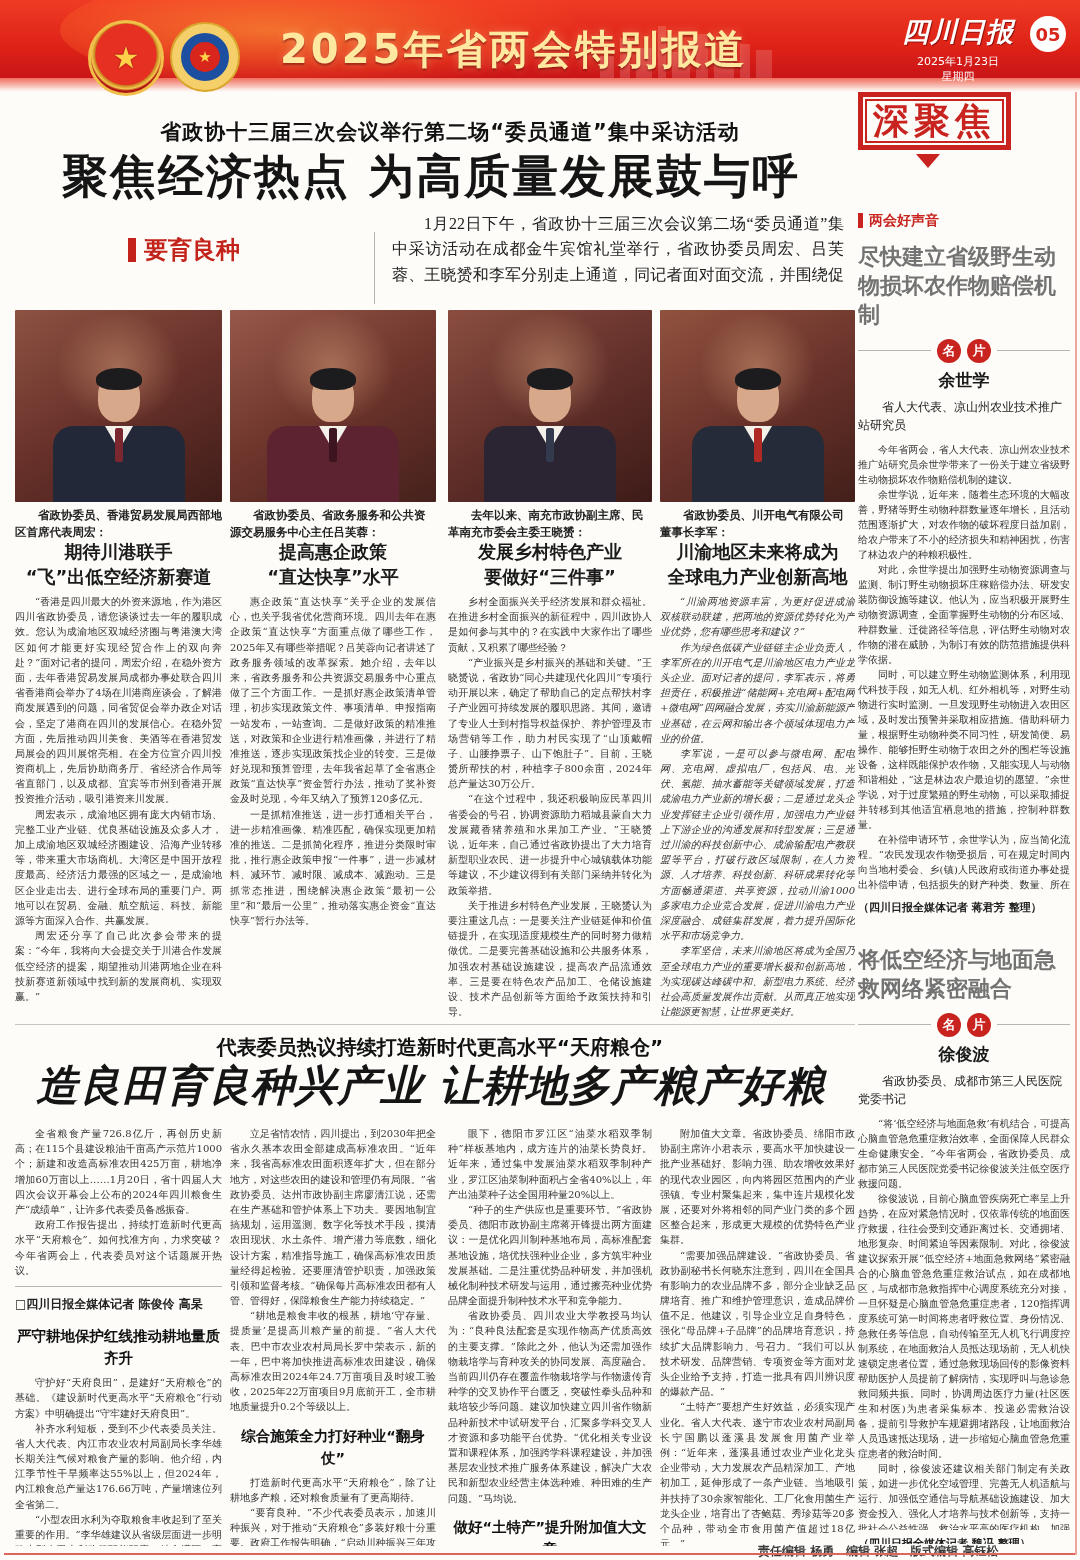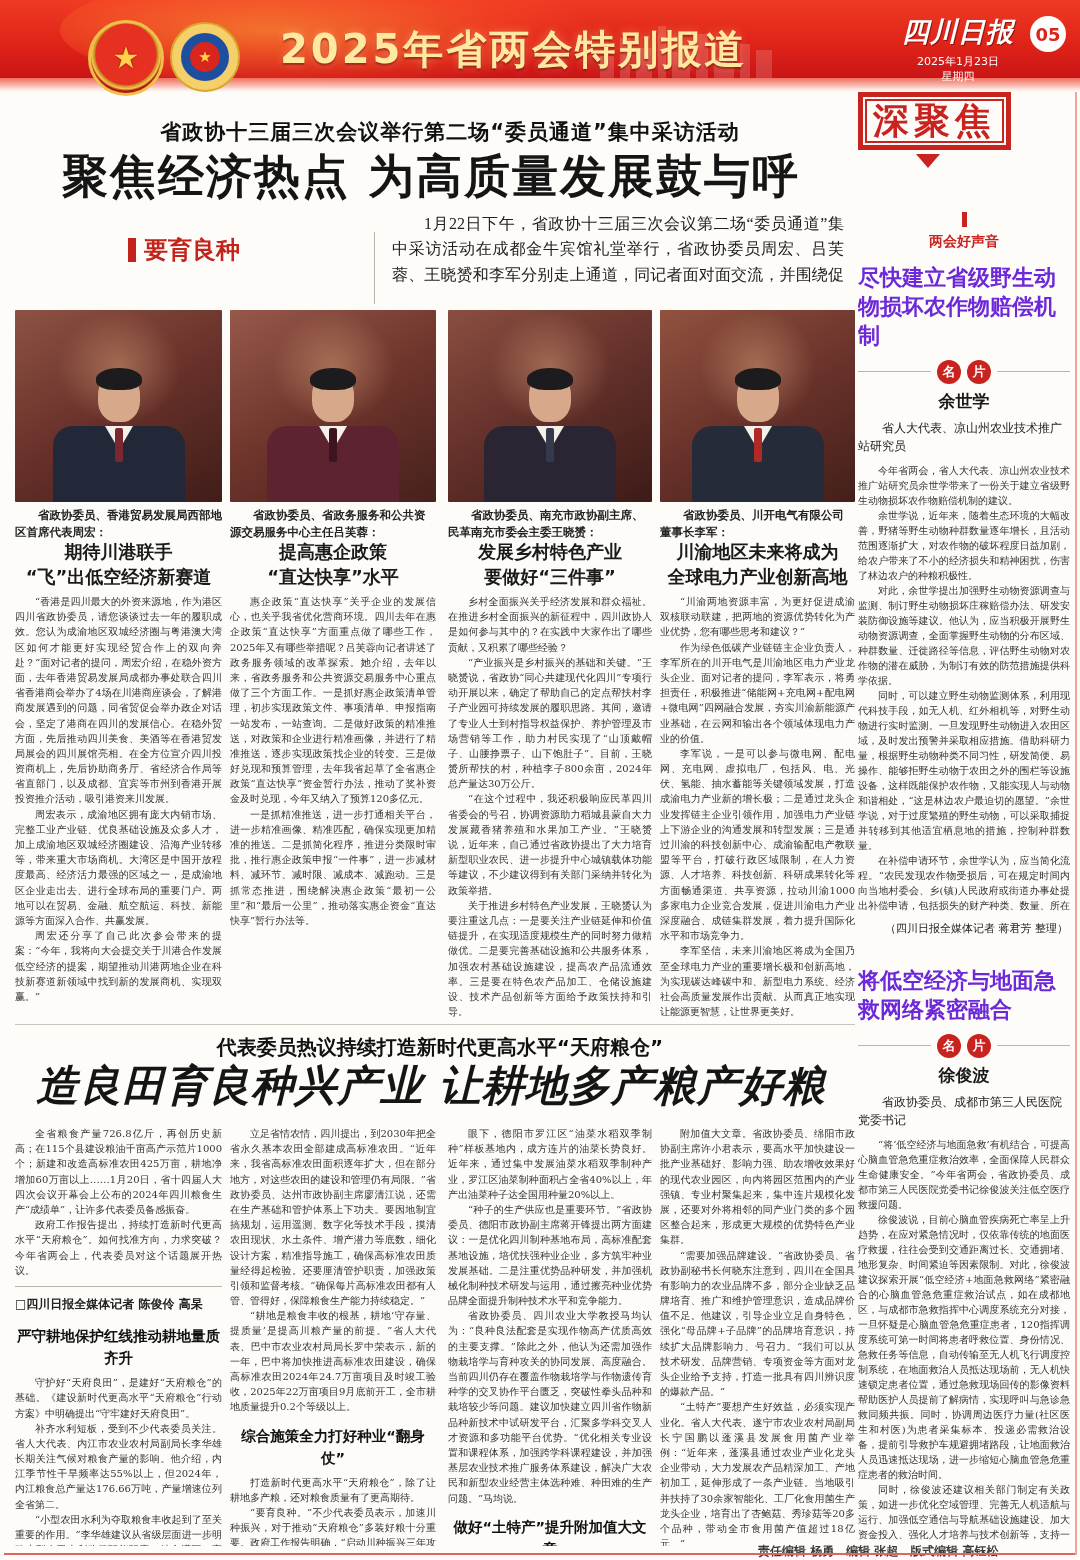--- a/index.html
+++ b/index.html
@@ -74,21 +74,21 @@
   .caption{position:absolute;top:507px;height:82px;overflow:hidden;}
   .cap1{left:15px;width:207px;} .cap2{left:230px;width:206px;}
   .cap3{left:448px;width:204px;} .cap4{left:660px;width:195px;}
   .cap-meta{font-size:11.5px;font-weight:700;color:#222;line-height:1.45;text-indent:2em;}
   .cap-h{font-size:18px;font-weight:900;color:#1a1a1a;text-align:center;line-height:1.35;}
   
   .col{position:absolute;top:594px;height:424px;overflow:hidden;
     font-family:"DejaVu Serif","Liberation Serif",serif;font-size:10px;line-height:1.52;
     text-align:justify;color:#333;}
   .c1{left:15px;width:207px;} .c2{left:230px;width:206px;}
-  .c3{left:448px;width:204px;} .c4{left:660px;width:195px;}
+  .c3{left:448px;width:204px;} .c4{left:660px;width:195px;font-style:italic;}
   .para{margin:0;text-indent:2em;}
   .mid-rule{position:absolute;left:15px;top:1024px;width:840px;height:1px;background:#c9c4bb;}
   
   .b-kicker{position:absolute;left:40px;top:1034px;width:800px;text-align:center;
     font-size:20px;font-weight:800;color:#111;}
   .b-headline{position:absolute;left:0;top:1058px;width:862px;text-align:center;
     font-size:42px;font-weight:900;color:#151515;letter-spacing:1px;font-style:italic;}
   .bcol{position:absolute;top:1126px;height:420px;overflow:hidden;
     font-family:"DejaVu Serif","Liberation Serif",serif;font-size:10px;line-height:1.52;
     text-align:justify;color:#333;}
@@ -99,33 +99,33 @@
   .subhead{font-family:"DejaVu Sans","Liberation Sans",sans-serif;font-size:14.5px;font-weight:900;
     color:#111;text-align:center;margin:10px 0 6px;text-indent:0;}
   
   .sidebar{position:absolute;left:858px;top:92px;width:212px;height:1452px;overflow:hidden;}
   .stamp{display:inline-block;border:5px solid #c8231f;padding:4px 10px;
     font-size:36px;font-weight:900;color:#c8231f;letter-spacing:5px;line-height:1.1;
     box-shadow:inset 0 0 0 2px #fdfcf9,inset 0 0 0 4px #c8231f;}
   .stamp-tri{width:0;height:0;margin:4px 0 0 58px;
     border-left:12px solid transparent;border-right:12px solid transparent;border-top:14px solid #c8231f;}
   .voice-label{display:flex;align-items:center;gap:6px;margin-top:44px;
-    font-size:14px;font-weight:900;color:#c8231f;flex-direction:column;}
+    font-size:14px;font-weight:900;color:#c8231f;}
   .voice-label .bar{width:5px;height:15px;background:#c8231f;display:inline-block;}
-  .sb-h2{font-size:22px;font-weight:900;color:#6d28d9;line-height:1.32;margin:12px 0 10px;}
+  .sb-h2{font-size:22px;font-weight:900;color:#737373;line-height:1.32;margin:12px 0 10px;}
   .card-div{display:flex;align-items:center;gap:6px;margin:6px 0 6px;}
   .card-div .line{flex:1;height:1px;background:#b9b4ac;}
   .card-dot{width:24px;height:24px;border-radius:50%;background:#c8231f;color:#fff;
     font-size:13px;font-weight:700;display:flex;align-items:center;justify-content:center;}
   .sb-name{text-align:center;font-size:17px;font-weight:700;color:#1a1a1a;margin:4px 0 6px;}
   .sb-role{font-size:12px;font-weight:400;color:#222;line-height:1.5;text-indent:2em;margin-bottom:8px;}
   .sb-body{font-family:"DejaVu Serif","Liberation Serif",serif;font-size:10px;line-height:1.5;
     text-align:justify;color:#333;overflow:hidden;}
   .sb-body1{max-height:452px;} .sb-body2{max-height:414px;}
-  .sb-sign{font-size:11px;font-weight:400;color:#222;text-align:right;margin:6px 2px 0 0;}
+  .sb-sign{font-size:11px;font-weight:700;color:#222;margin:6px 2px 0 0;}
   .sb-gap{height:18px;}
   
   .footer-credits{position:absolute;left:758px;top:1543px;width:320px;
     font-size:12px;font-weight:700;color:#3a3a3a;}
   .frame-bottom{position:absolute;left:4px;right:4px;top:1553px;height:2px;background:#e0655c;}
   .frame-right{position:absolute;right:3px;top:92px;bottom:5px;width:2px;background:#efa49c;}
 </style>
 </head>
 <body>
 
@@ -212,21 +212,21 @@
     <div class="cap-meta">省政协委员、香港贸易发展局西部地区首席代表周宏：</div>
     <div class="cap-h">期待川港联手</div>
     <div class="cap-h">“飞”出低空经济新赛道</div>
   </div>
   <div class="caption cap2">
     <div class="cap-meta">省政协委员、省政务服务和公共资源交易服务中心主任吕芙蓉：</div>
     <div class="cap-h">提高惠企政策</div>
     <div class="cap-h">“直达快享”水平</div>
   </div>
   <div class="caption cap3">
-    <div class="cap-meta">省政协委员、南充市政协副主席、民革南充市委会主委王晓赟：</div>
+    <div class="cap-meta">去年以来、南充市政协副主席、民革南充市委会主委王晓赟：</div>
     <div class="cap-h">发展乡村特色产业</div>
     <div class="cap-h">要做好“三件事”</div>
   </div>
   <div class="caption cap4">
     <div class="cap-meta">省政协委员、川开电气有限公司董事长李军：</div>
     <div class="cap-h">川渝地区未来将成为</div>
     <div class="cap-h">全球电力产业创新高地</div>
   </div>
 
   <div class="col c1">

